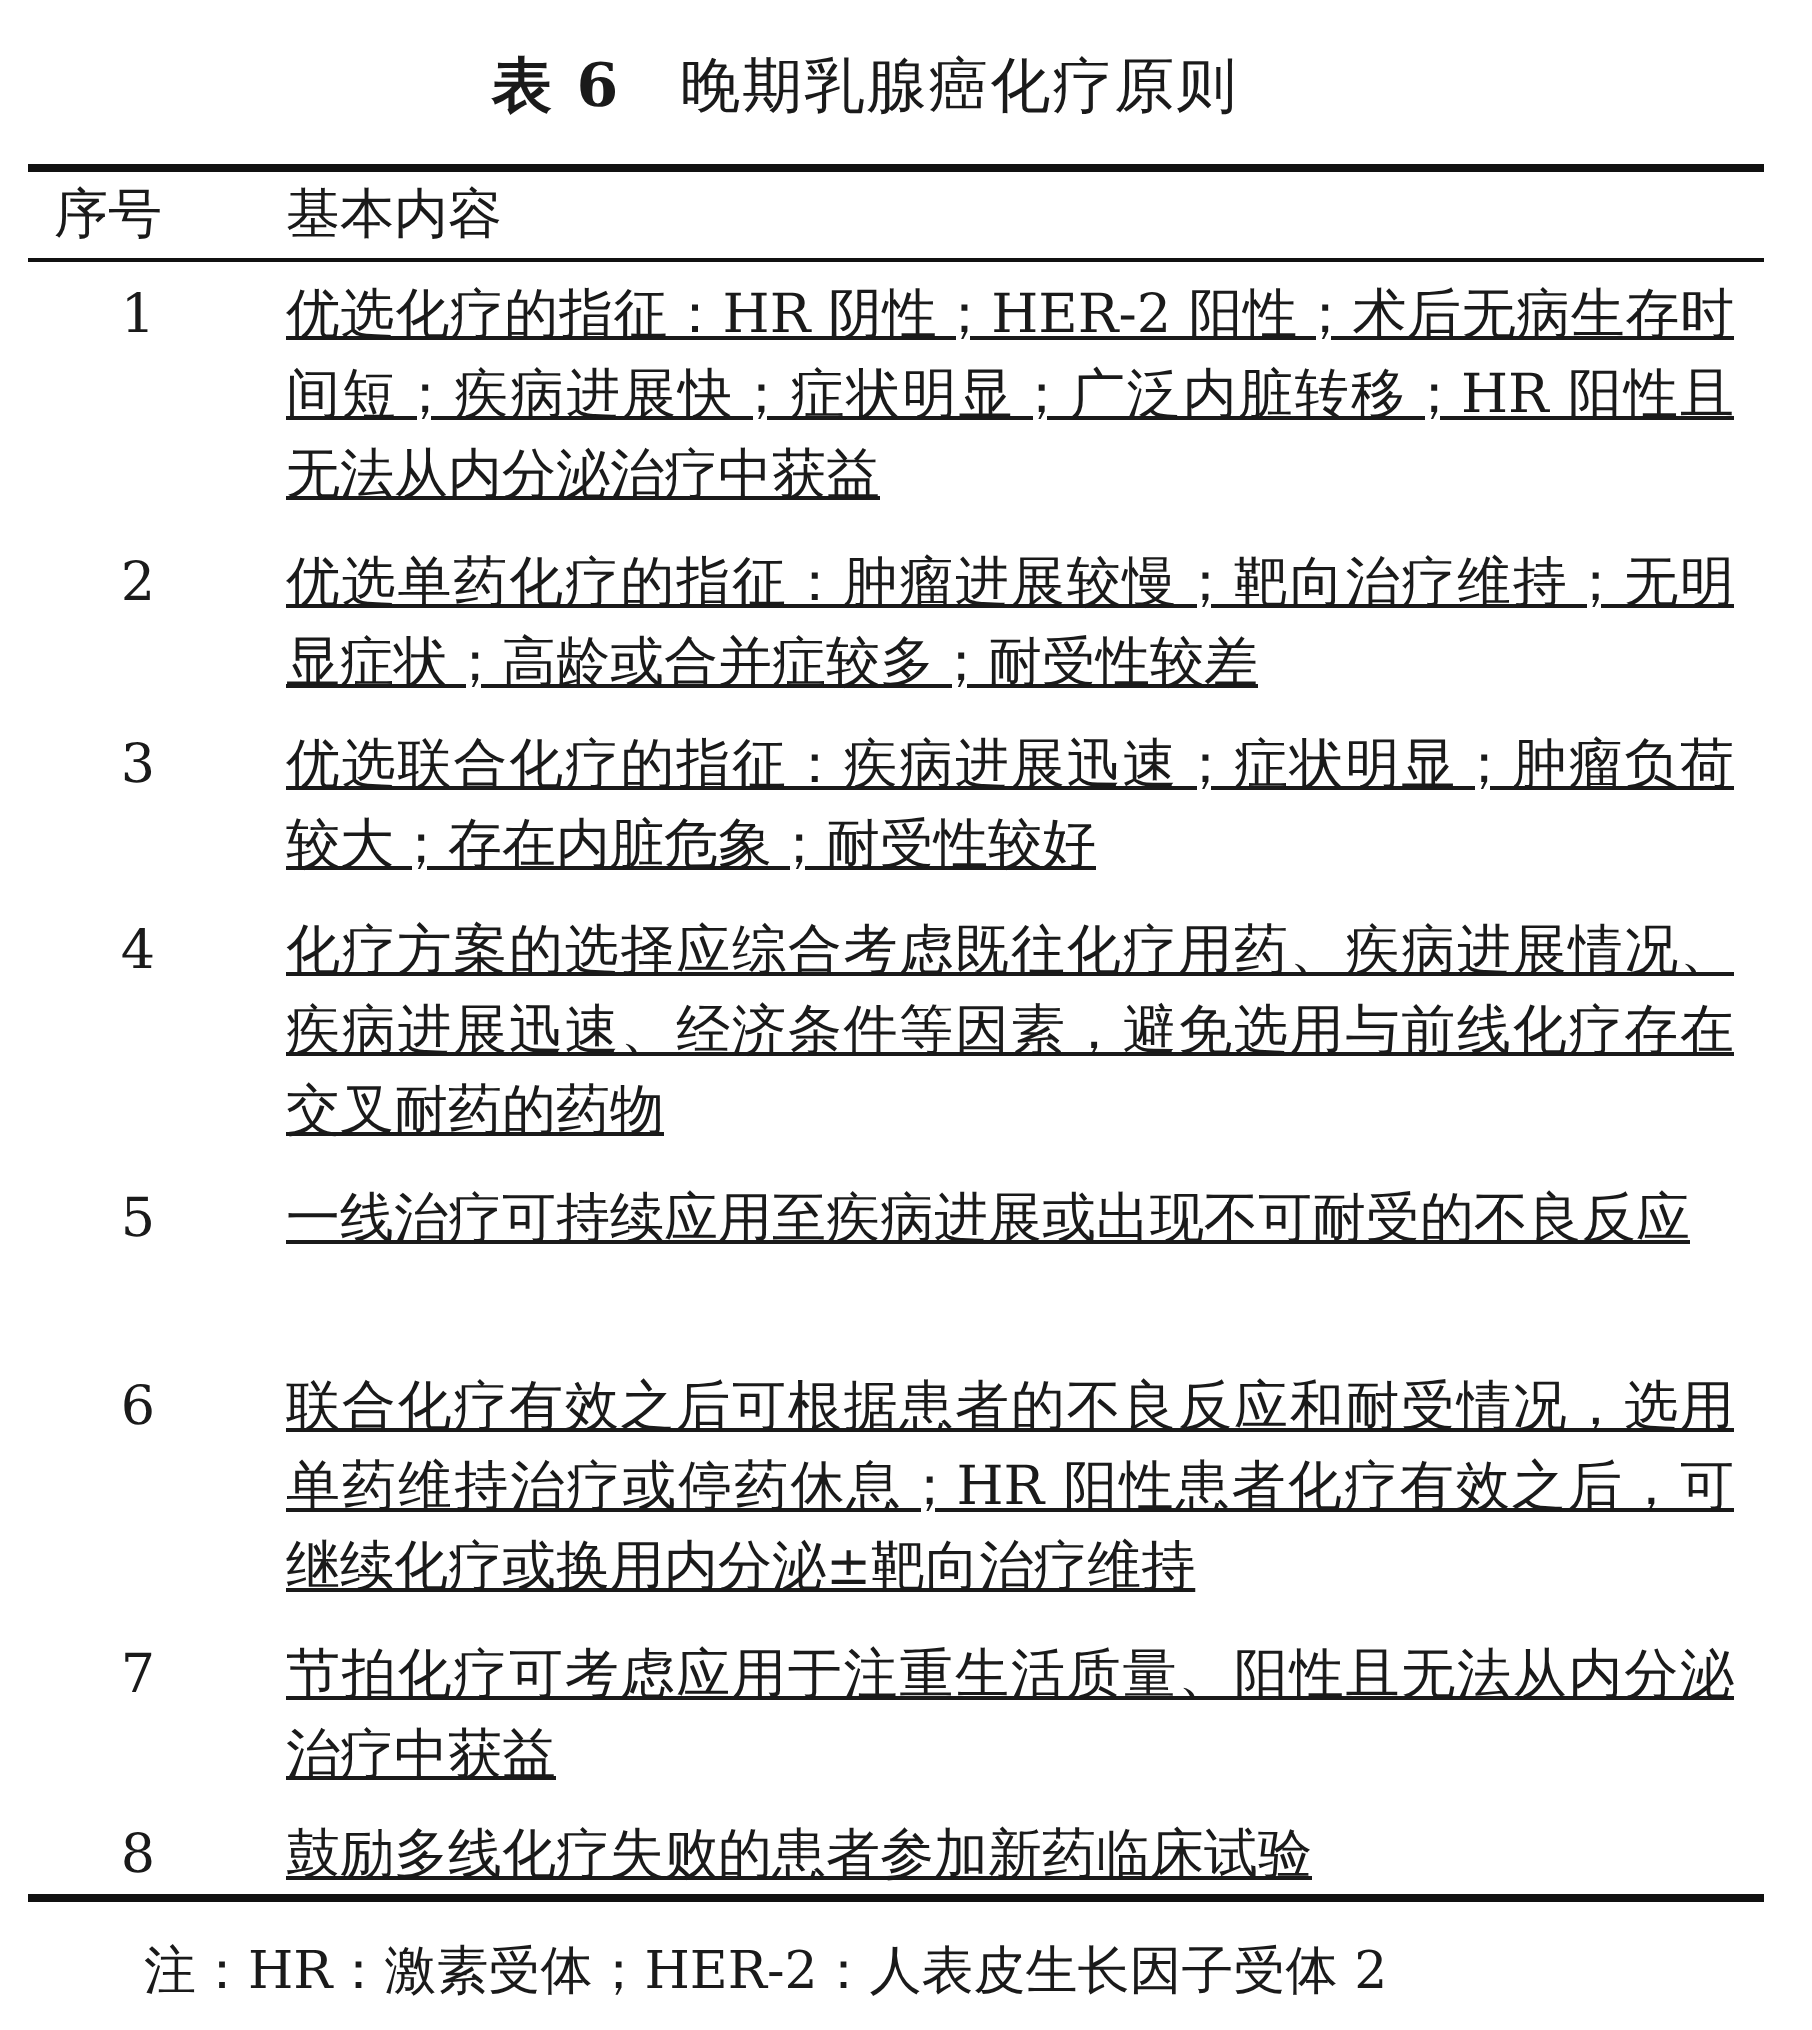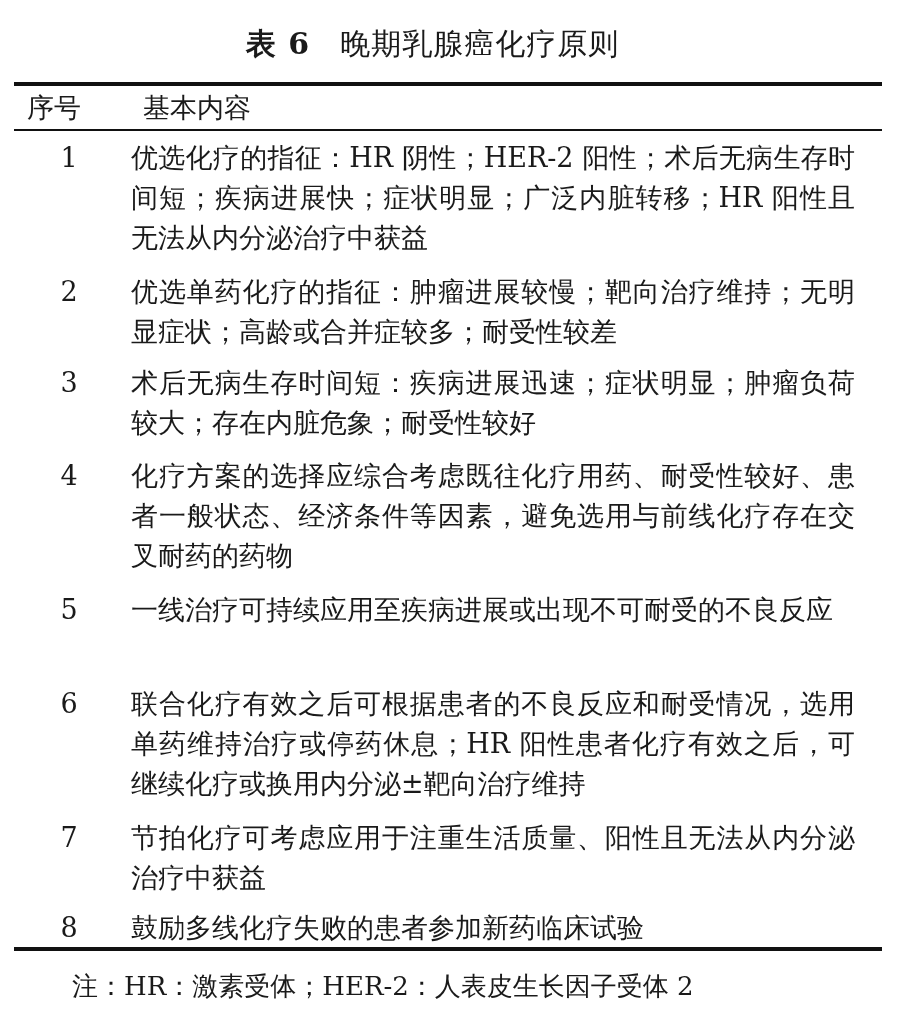--- a/index.html
+++ b/index.html
@@ -15,21 +15,21 @@
     .title .num { font-weight: bold; margin-right: 30px; }
     .rule { position: absolute; left: 14px; width: 868px; background: #111; }
     .rule.thick-top { top: 82px; height: 4px; }
     .rule.thin { top: 129px; height: 2px; }
     .rule.thick-bottom { top: 947px; height: 4px; }
     .hdr { position: absolute; top: 88px; font-size: 27px; line-height: 40px; }
     .hdr.seq { left: 27px; }
     .hdr.content { left: 143px; width: 739px; text-align: left; }
     .row { position: absolute; left: 0; width: 906px; font-size: 27px; line-height: 40px; }
     .row .idx { position: absolute; left: 60px; width: 18px; text-align: center; }
-    .row .txt { position: absolute; left: 131px; width: 724px; text-align: justify; }
+    .row .txt { position: absolute; left: 143px; width: 724px; text-align: justify; text-decoration: underline; }
     .note { position: absolute; top: 966px; left: 72px; font-size: 26px; line-height: 40px; }
   </style>
 </head>
 <body>
 
 <div class="title">
   <span class="num">表 6</span><span>晚期乳腺癌化疗原则</span>
 </div>
 
 <div class="rule thick-top"></div>
@@ -42,25 +42,25 @@
 <div class="row" style="top:138px">
   <span class="idx">1</span>
   <span class="txt">优选化疗的指征：HR 阴性；HER-2 阳性；术后无病生存时间短；疾病进展快；症状明显；广泛内脏转移；HR 阳性且无法从内分泌治疗中获益</span>
 </div>
 <div class="row" style="top:272px">
   <span class="idx">2</span>
   <span class="txt">优选单药化疗的指征：肿瘤进展较慢；靶向治疗维持；无明显症状；高龄或合并症较多；耐受性较差</span>
 </div>
 <div class="row" style="top:363px">
   <span class="idx">3</span>
-  <span class="txt">术后无病生存时间短：疾病进展迅速；症状明显；肿瘤负荷较大；存在内脏危象；耐受性较好</span>
+  <span class="txt">优选联合化疗的指征：疾病进展迅速；症状明显；肿瘤负荷较大；存在内脏危象；耐受性较好</span>
 </div>
 <div class="row" style="top:456px">
   <span class="idx">4</span>
-  <span class="txt">化疗方案的选择应综合考虑既往化疗用药、耐受性较好、患者一般状态、经济条件等因素，避免选用与前线化疗存在交叉耐药的药物</span>
+  <span class="txt">化疗方案的选择应综合考虑既往化疗用药、疾病进展情况、疾病进展迅速、经济条件等因素，避免选用与前线化疗存在交叉耐药的药物</span>
 </div>
 <div class="row" style="top:590px">
   <span class="idx">5</span>
   <span class="txt">一线治疗可持续应用至疾病进展或出现不可耐受的不良反应</span>
 </div>
 <div class="row" style="top:684px">
   <span class="idx">6</span>
   <span class="txt">联合化疗有效之后可根据患者的不良反应和耐受情况，选用单药维持治疗或停药休息；HR 阳性患者化疗有效之后，可继续化疗或换用内分泌±靶向治疗维持</span>
 </div>
 <div class="row" style="top:818px">

